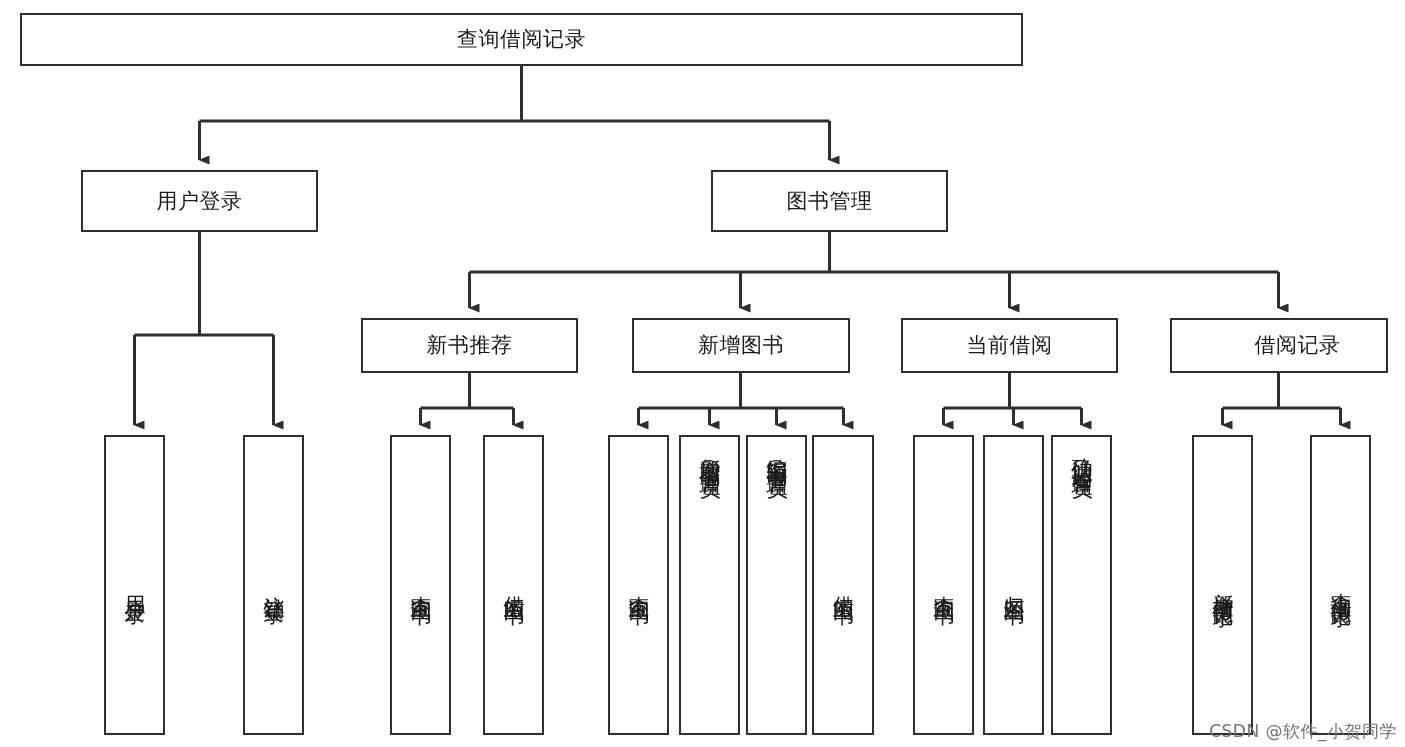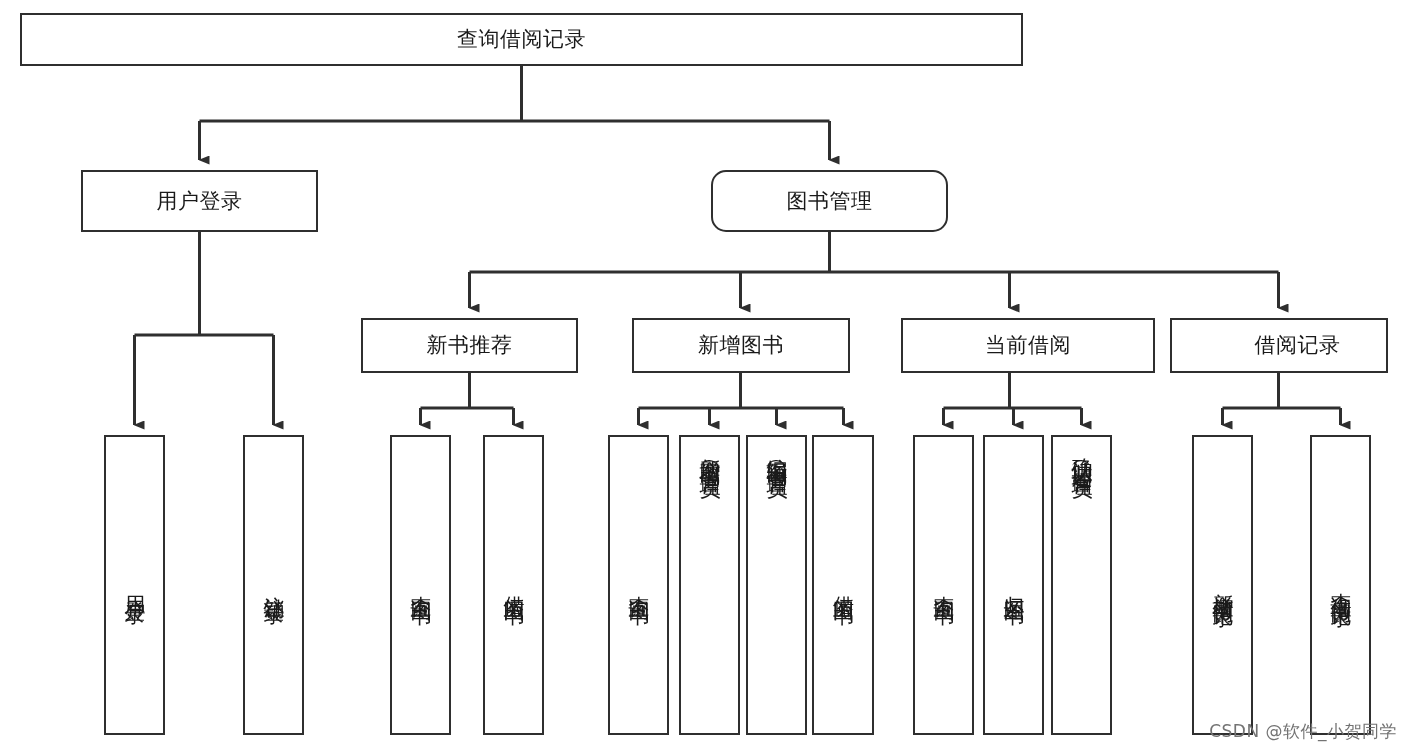--- a/index.html
+++ b/index.html
@@ -125,31 +125,31 @@
     </g>
   </svg>
 
   <div class="node horiz" id="node-root" style="left: 20px; top: 13px; width: 1003px; height: 53px;">
     <span class="label">查询借阅记录</span>
   </div>
 
   <div class="node horiz" id="node-user-login" style="left: 81px; top: 170px; width: 237px; height: 62px;">
     <span class="label">用户登录</span>
   </div>
-  <div class="node horiz" id="node-book-management" style="left: 711px; top: 170px; width: 237px; height: 62px; border-radius: 15px;">
+  <div class="node horiz" id="node-book-management" style="left: 711px; top: 170px; width: 237px; height: 62px;">
     <span class="label">图书管理</span>
   </div>
 
   <div class="node horiz" id="node-new-book-recommend" style="left: 361px; top: 318px; width: 217px; height: 55px; align-items: center;">
     <span class="label">新书推荐</span>
   </div>
   <div class="node horiz" id="node-book-borrow" style="left: 632px; top: 318px; width: 218px; height: 55px;">
     <span class="label">新增图书</span>
   </div>
-  <div class="node horiz" id="node-current-borrow" style="left: 901px; top: 318px; width: 254px; height: 55px;">
+  <div class="node horiz" id="node-current-borrow" style="left: 901px; top: 318px; width: 217px; height: 55px;">
     <span class="label">当前借阅</span>
   </div>
   <div class="node horiz" id="node-borrow-record" style="left: 1170px; top: 318px; width: 218px; height: 55px; padding-left: 37px;">
     <span class="label">借阅记录</span>
   </div>
 
   <div class="node vert centered" id="leaf-0" style="left: 104px; top: 435px; width: 61px; height: 300px;">
     <span class="label">用户登录</span>
   </div>
   <div class="node vert centered" id="leaf-1" style="left: 243px; top: 435px; width: 61px; height: 300px;">

